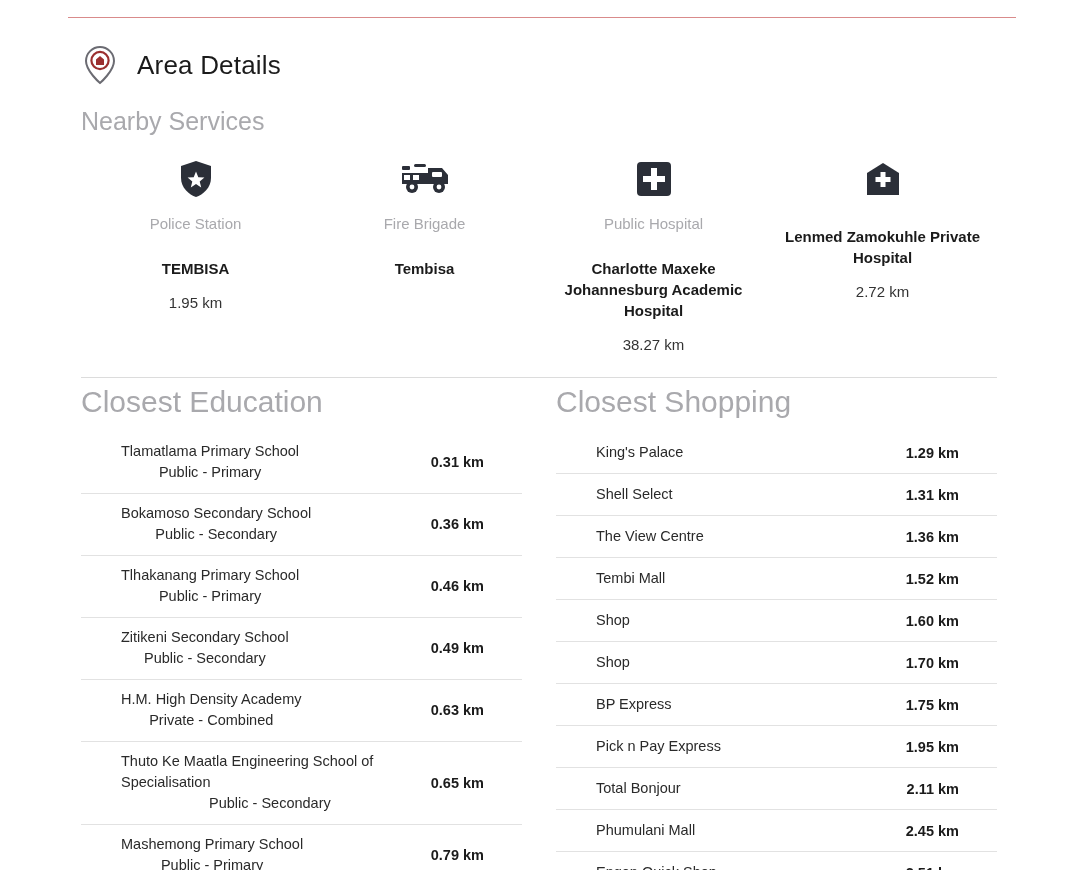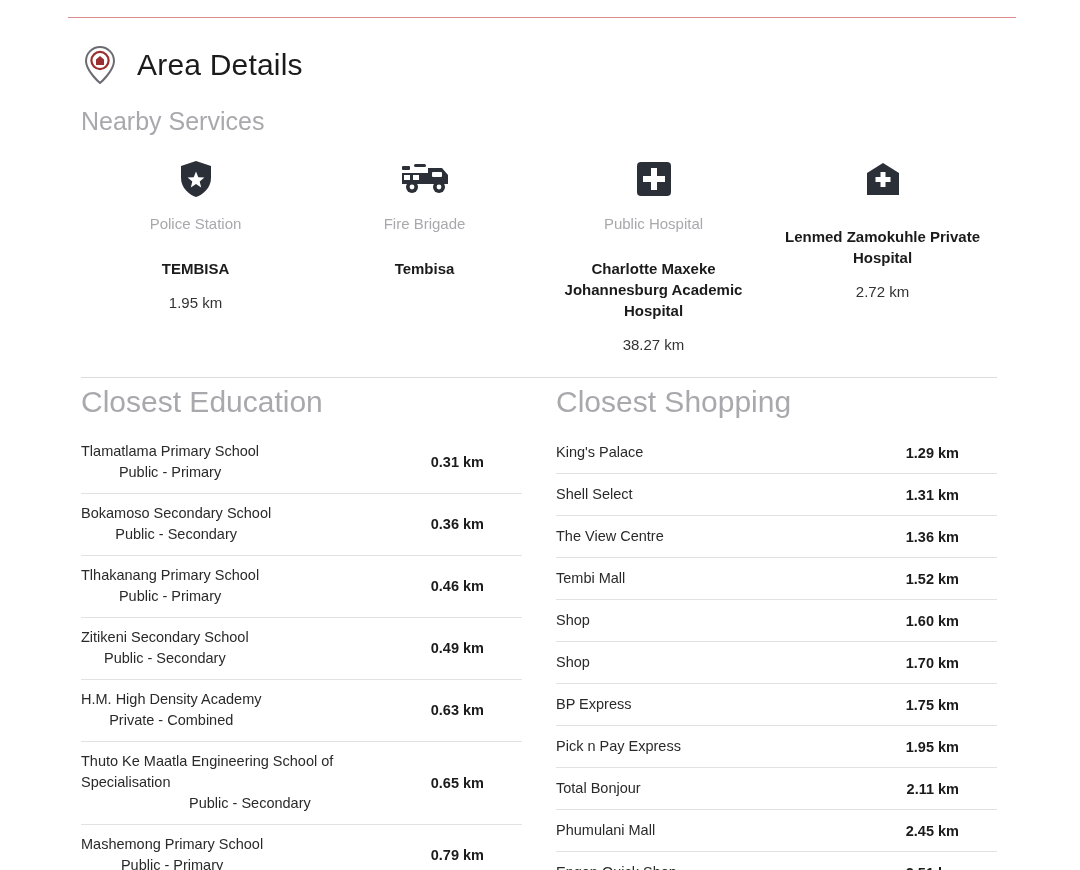--- a/index.html
+++ b/index.html
@@ -41,21 +41,21 @@
     gap: 18px;
     height: 58px;
   }
   .pin-icon {
     width: 38px;
     height: 40px;
     flex: 0 0 auto;
     position: relative;
   }
   .page-title {
-    font-size: 30px;
+    font-size: 26px;
     font-weight: 400;
     color: #1b1b1b;
     letter-spacing: 0.2px;
     line-height: 34px;
   }
   .section-title {
     font-size: 25px;
     font-weight: 400;
     color: #a9a9ad;
     margin-top: 12px;
@@ -134,20 +134,21 @@
   }
   .shop-row {
     padding: 10px 0 10px 0;
     min-height: 17px;
   }
   .row-label {
     font-size: 14.5px;
     color: #2a2a2a;
     line-height: 21px;
     padding-right: 12px;
+    margin-left: 40px;
   }
   .row-sub {
     display: block;
     font-size: 14.5px;
     color: #2a2a2a;
     line-height: 21px;
     text-align: center;
   }
   .row-dist {
     font-size: 14.5px;

